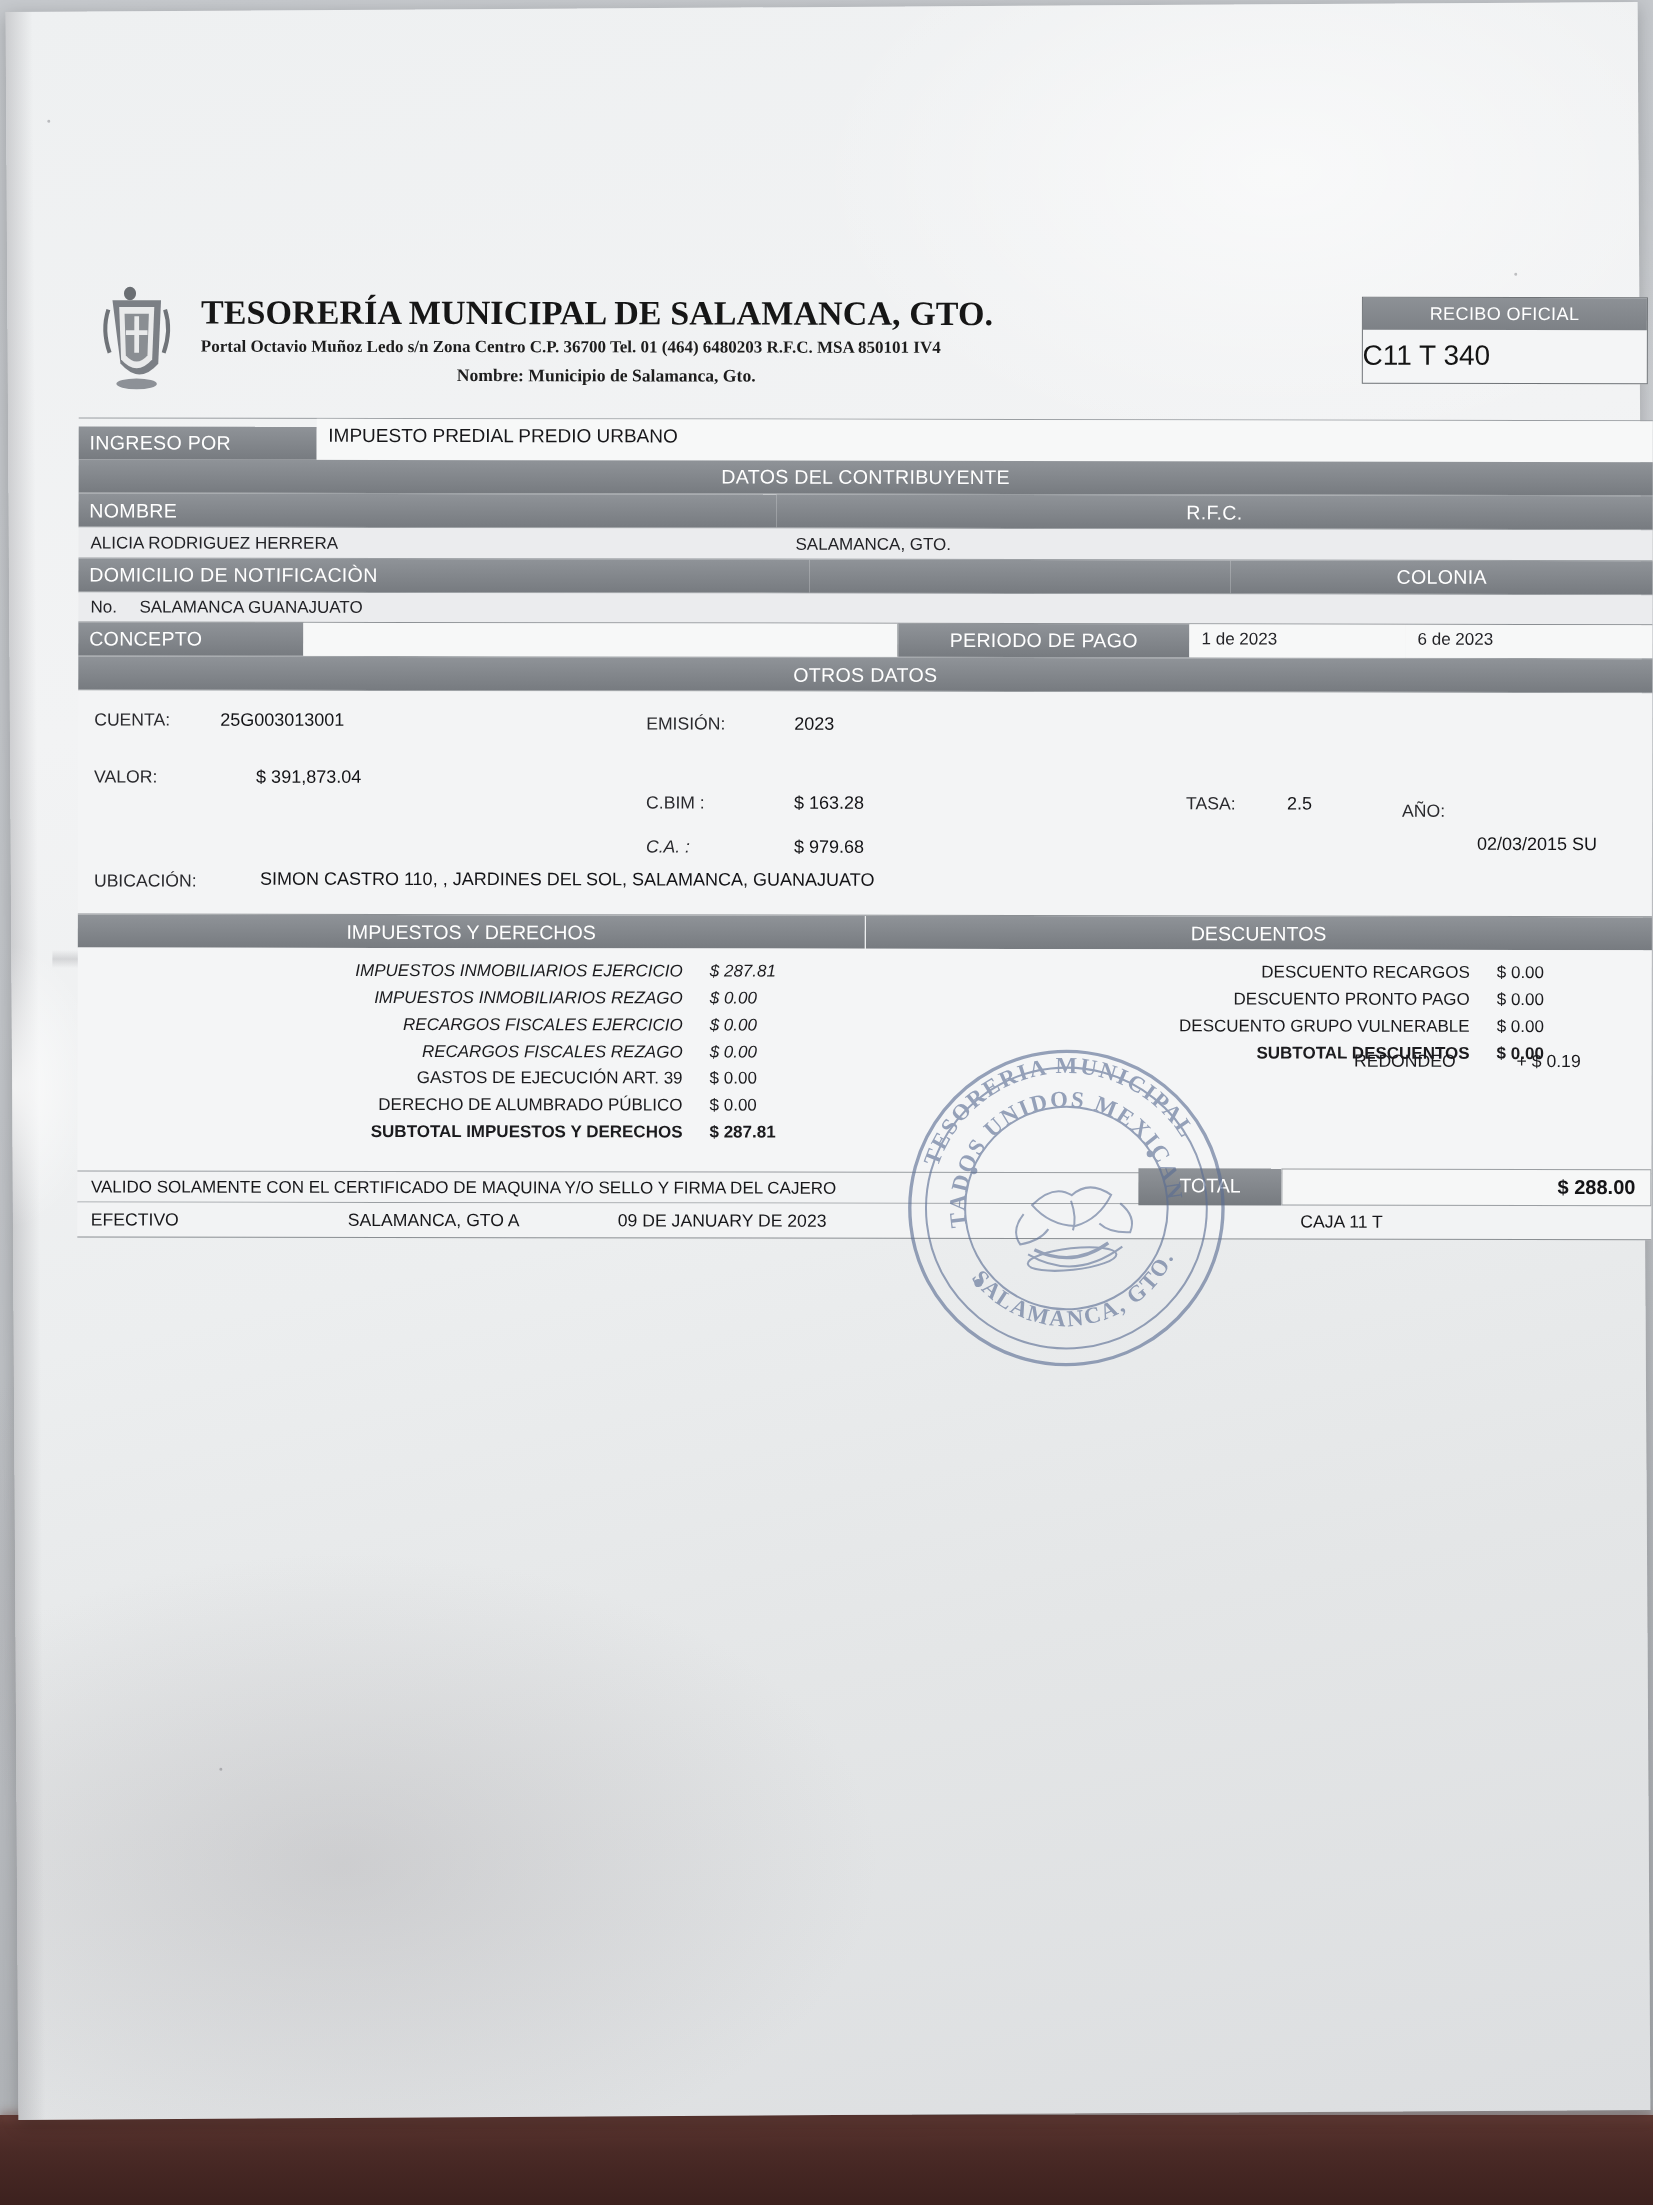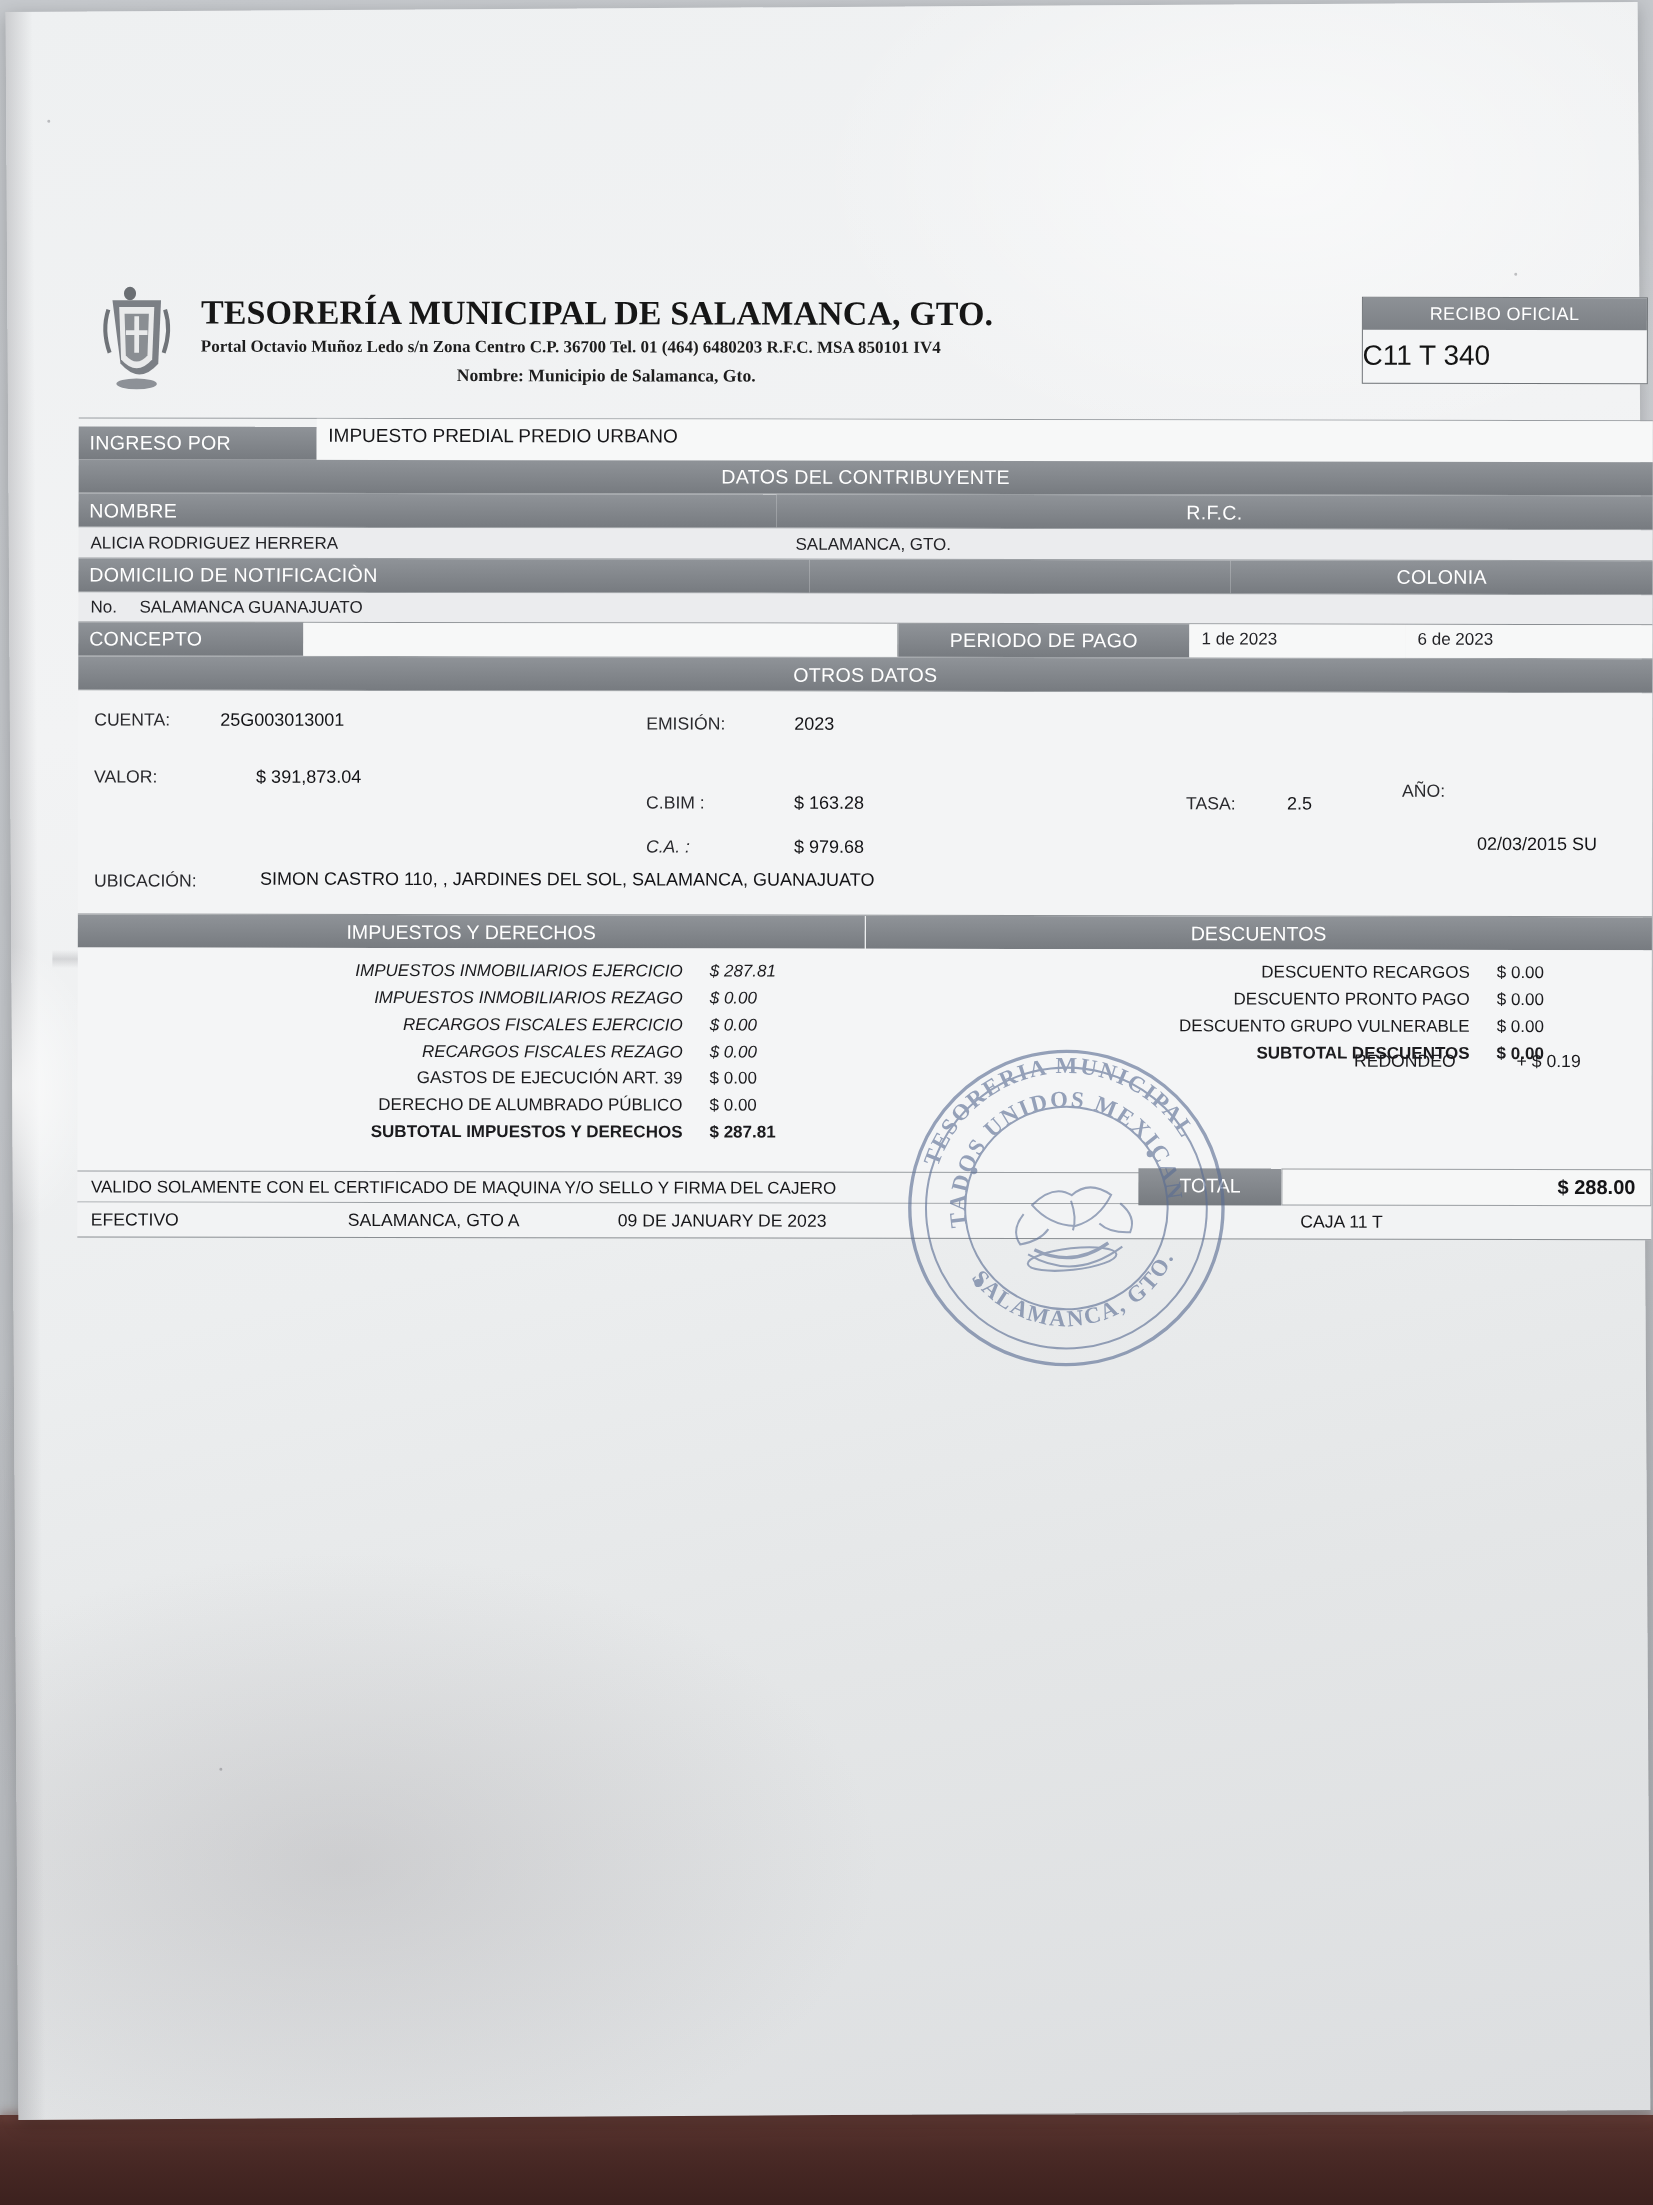--- a/index.html
+++ b/index.html
@@ -343,21 +343,21 @@
 
       <div class="f-lbl" style="left:16px; top:76px;">VALOR:</div>
       <div class="f-val" style="left:142px; top:76px;margin-left:36px;">$ 391,873.04</div>
 
       <div class="f-lbl" style="left:568px; top:101px;">C.BIM  :</div>
       <div class="f-val" style="left:716px; top:101px;">$ 163.28</div>
 
       <div class="f-lbl" style="left:1108px; top:101px;">TASA:</div>
       <div class="f-val" style="left:1209px; top:101px;">2.5</div>
 
-      <div class="f-lbl" style="left:1324px; top:88px;">AÑO:</div>
+      <div class="f-lbl" style="left:1324px; top:108px;">AÑO:</div>
       <div class="f-val" style="left:1399px; top:101px;margin-top:40px;">02/03/2015 SU</div>
 
       <div class="f-lbl" style="left:568px; top:145px;font-style:italic;">C.A.     :</div>
       <div class="f-val" style="left:716px; top:145px;">$ 979.68</div>
 
       <div class="f-lbl" style="left:16px; top:180px;">UBICACIÓN:</div>
       <div class="f-val" style="left:182px; top:178px;">SIMON CASTRO 110, , JARDINES DEL SOL, SALAMANCA, GUANAJUATO</div>
     </div>
 
     <div class="two-col-head">

